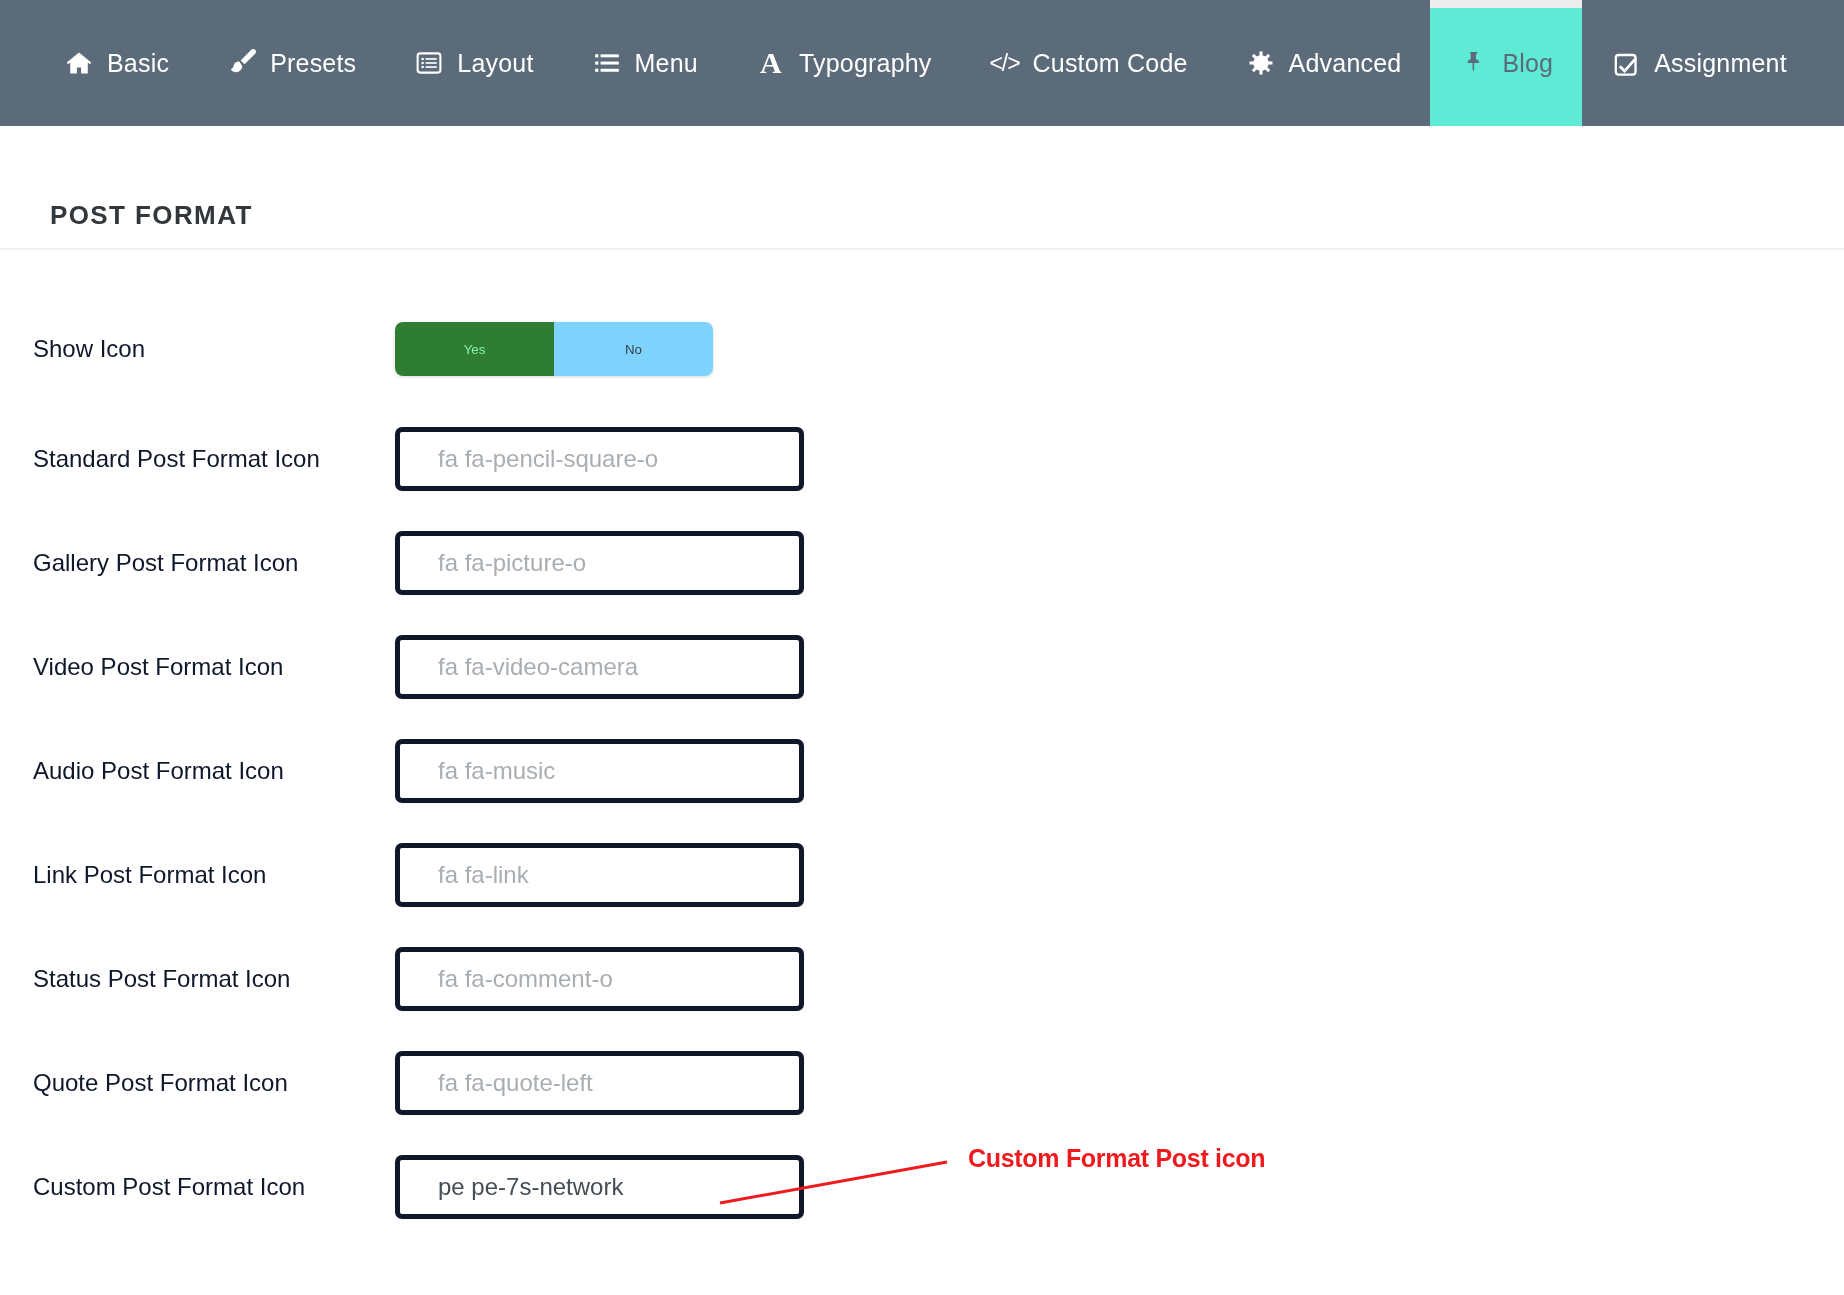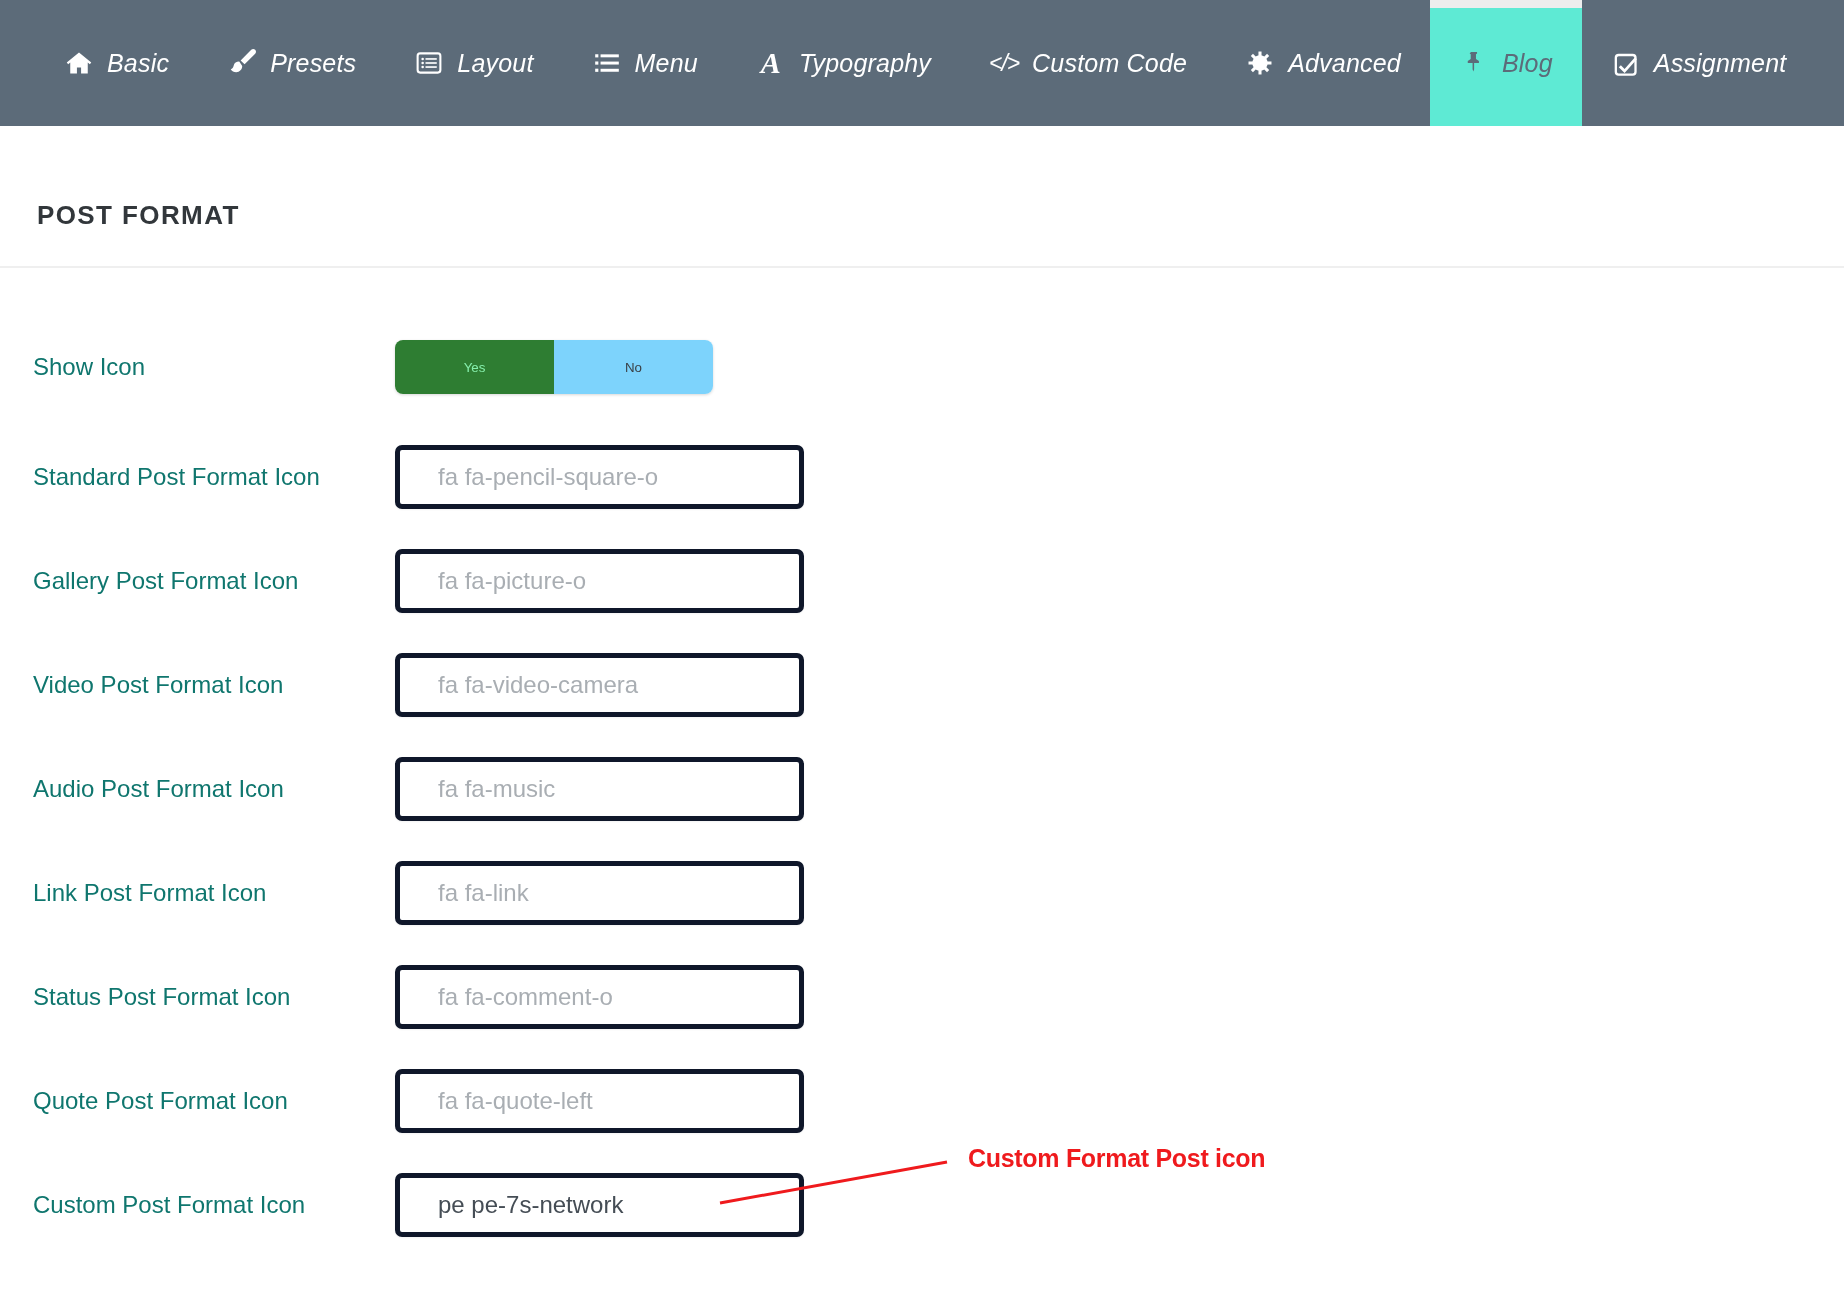--- a/index.html
+++ b/index.html
@@ -7,42 +7,42 @@
     width:1844px;height:1295px;position:relative;overflow:hidden;background:#fff;
     font-family:"Liberation Sans","DejaVu Sans",sans-serif;
   }
   
   .nav{
     display:flex;align-items:stretch;height:126px;background:#5c6b79;
     padding-left:35px;color:#fff;
   }
   .nav-item{
     display:flex;align-items:center;gap:13px;padding:0 29px;
-    font-size:25px;letter-spacing:.2px;white-space:nowrap;cursor:pointer;font-style:italic;
+    font-size:25px;letter-spacing:.2px;white-space:nowrap;cursor:pointer;
   }
   .nav-item .ico{display:flex;align-items:center;justify-content:center;width:30px;height:30px;}
   .nav-item .ico svg{width:28px;height:28px;fill:currentColor;}
   .glyph-serif{font-family:"Liberation Serif","DejaVu Serif",serif;font-weight:bold;font-size:30px;line-height:1;}
   .glyph-code{font-size:23px;font-weight:normal;letter-spacing:-1px;line-height:1;}
   .nav-item.active{position:relative;background:#5eead4;color:#5c6b79;}
   .nav-item.active::before{
     content:"";position:absolute;top:0;left:0;right:0;height:8px;background:#ededed;
   }
   
   .page-header{
-    height:142px;border-bottom:2px solid #efefef;box-sizing:border-box;
-    padding:74px 0 0 37px;
+    height:124px;border-bottom:2px solid #efefef;box-sizing:border-box;
+    padding:74px 0 0 50px;
   }
   .page-title{
     margin:0;font-size:26px;font-weight:bold;letter-spacing:1.4px;color:#32373b;
   }
   
   .form{padding:72px 0 0 33px;}
   .row{display:flex;align-items:center;margin-bottom:40px;}
-  .row-label{width:362px;font-size:24px;color:#0f766e;flex:none;}
+  .row-label{width:362px;font-size:24px;color:#0f172a;flex:none;}
   .toggle-row{height:54px;margin-bottom:51px;}
   .toggle{
     display:flex;width:318px;height:54px;border-radius:8px;overflow:hidden;
     box-shadow:0 1px 3px rgba(0,0,0,.16);font-size:24px;flex:none;
   }
   .toggle-opt{flex:1;display:flex;align-items:center;justify-content:center;cursor:pointer;border:none;}
   .toggle-yes{background:#2e7d32;color:#86efac;}
   .toggle-no{background:#7dd3fc;color:#3a4045;}
   .field-input{
     width:409px;height:64px;box-sizing:border-box;background:#fff;

